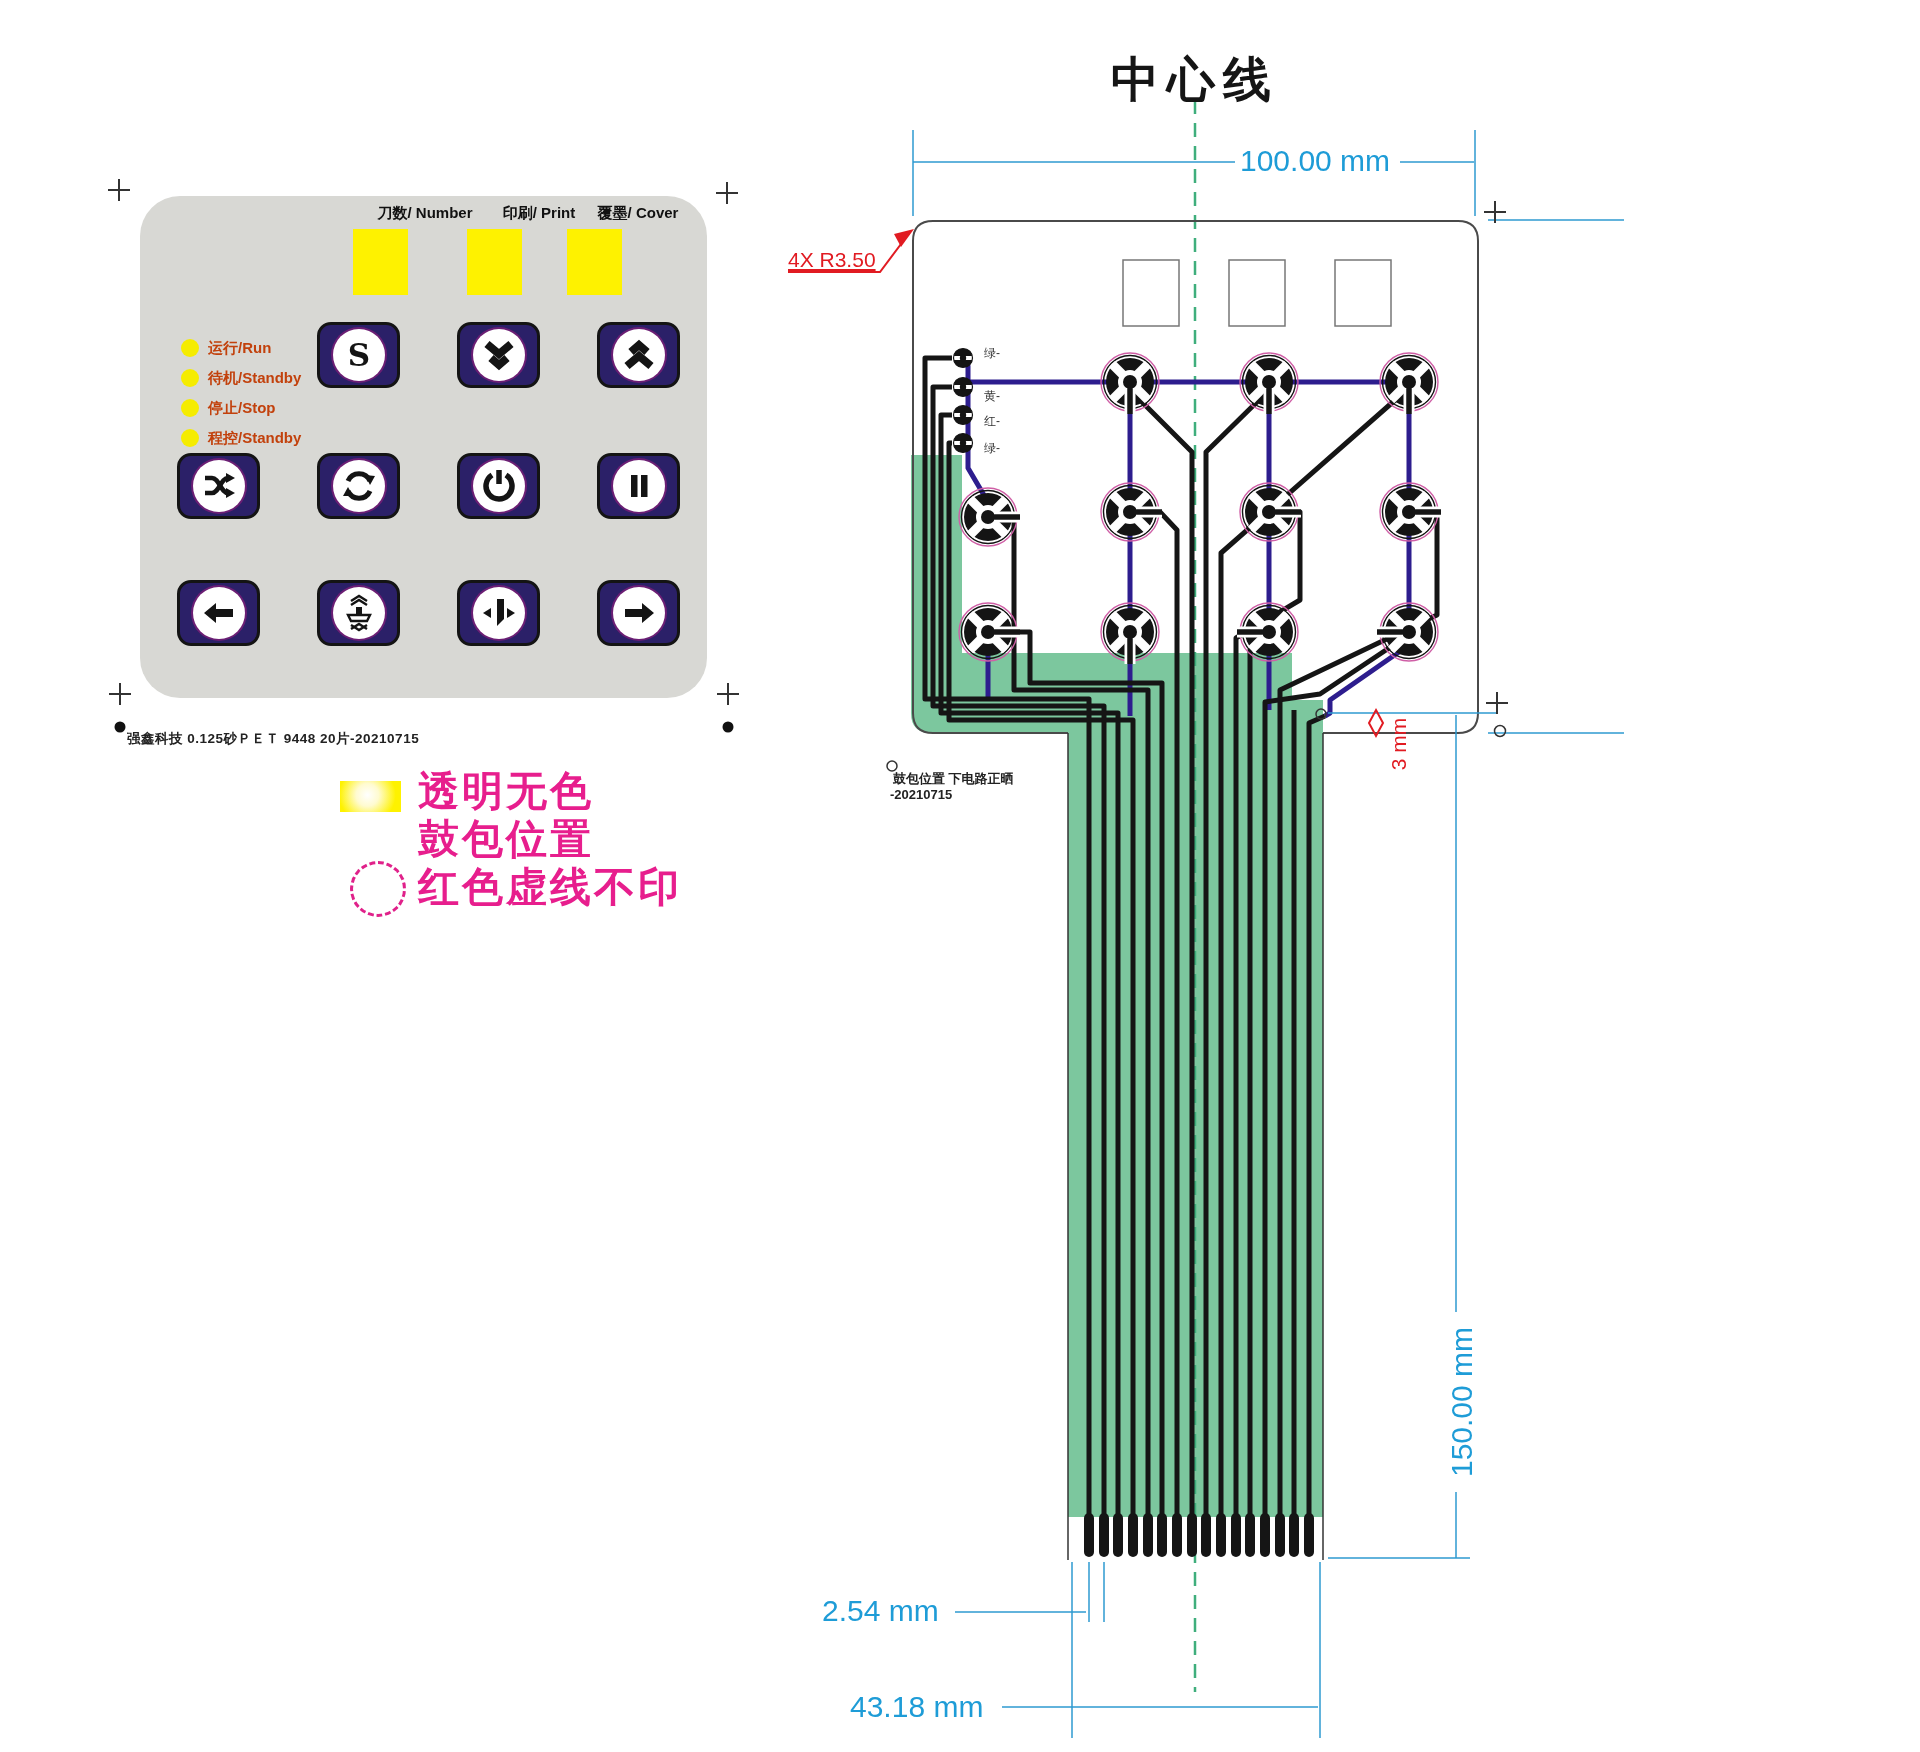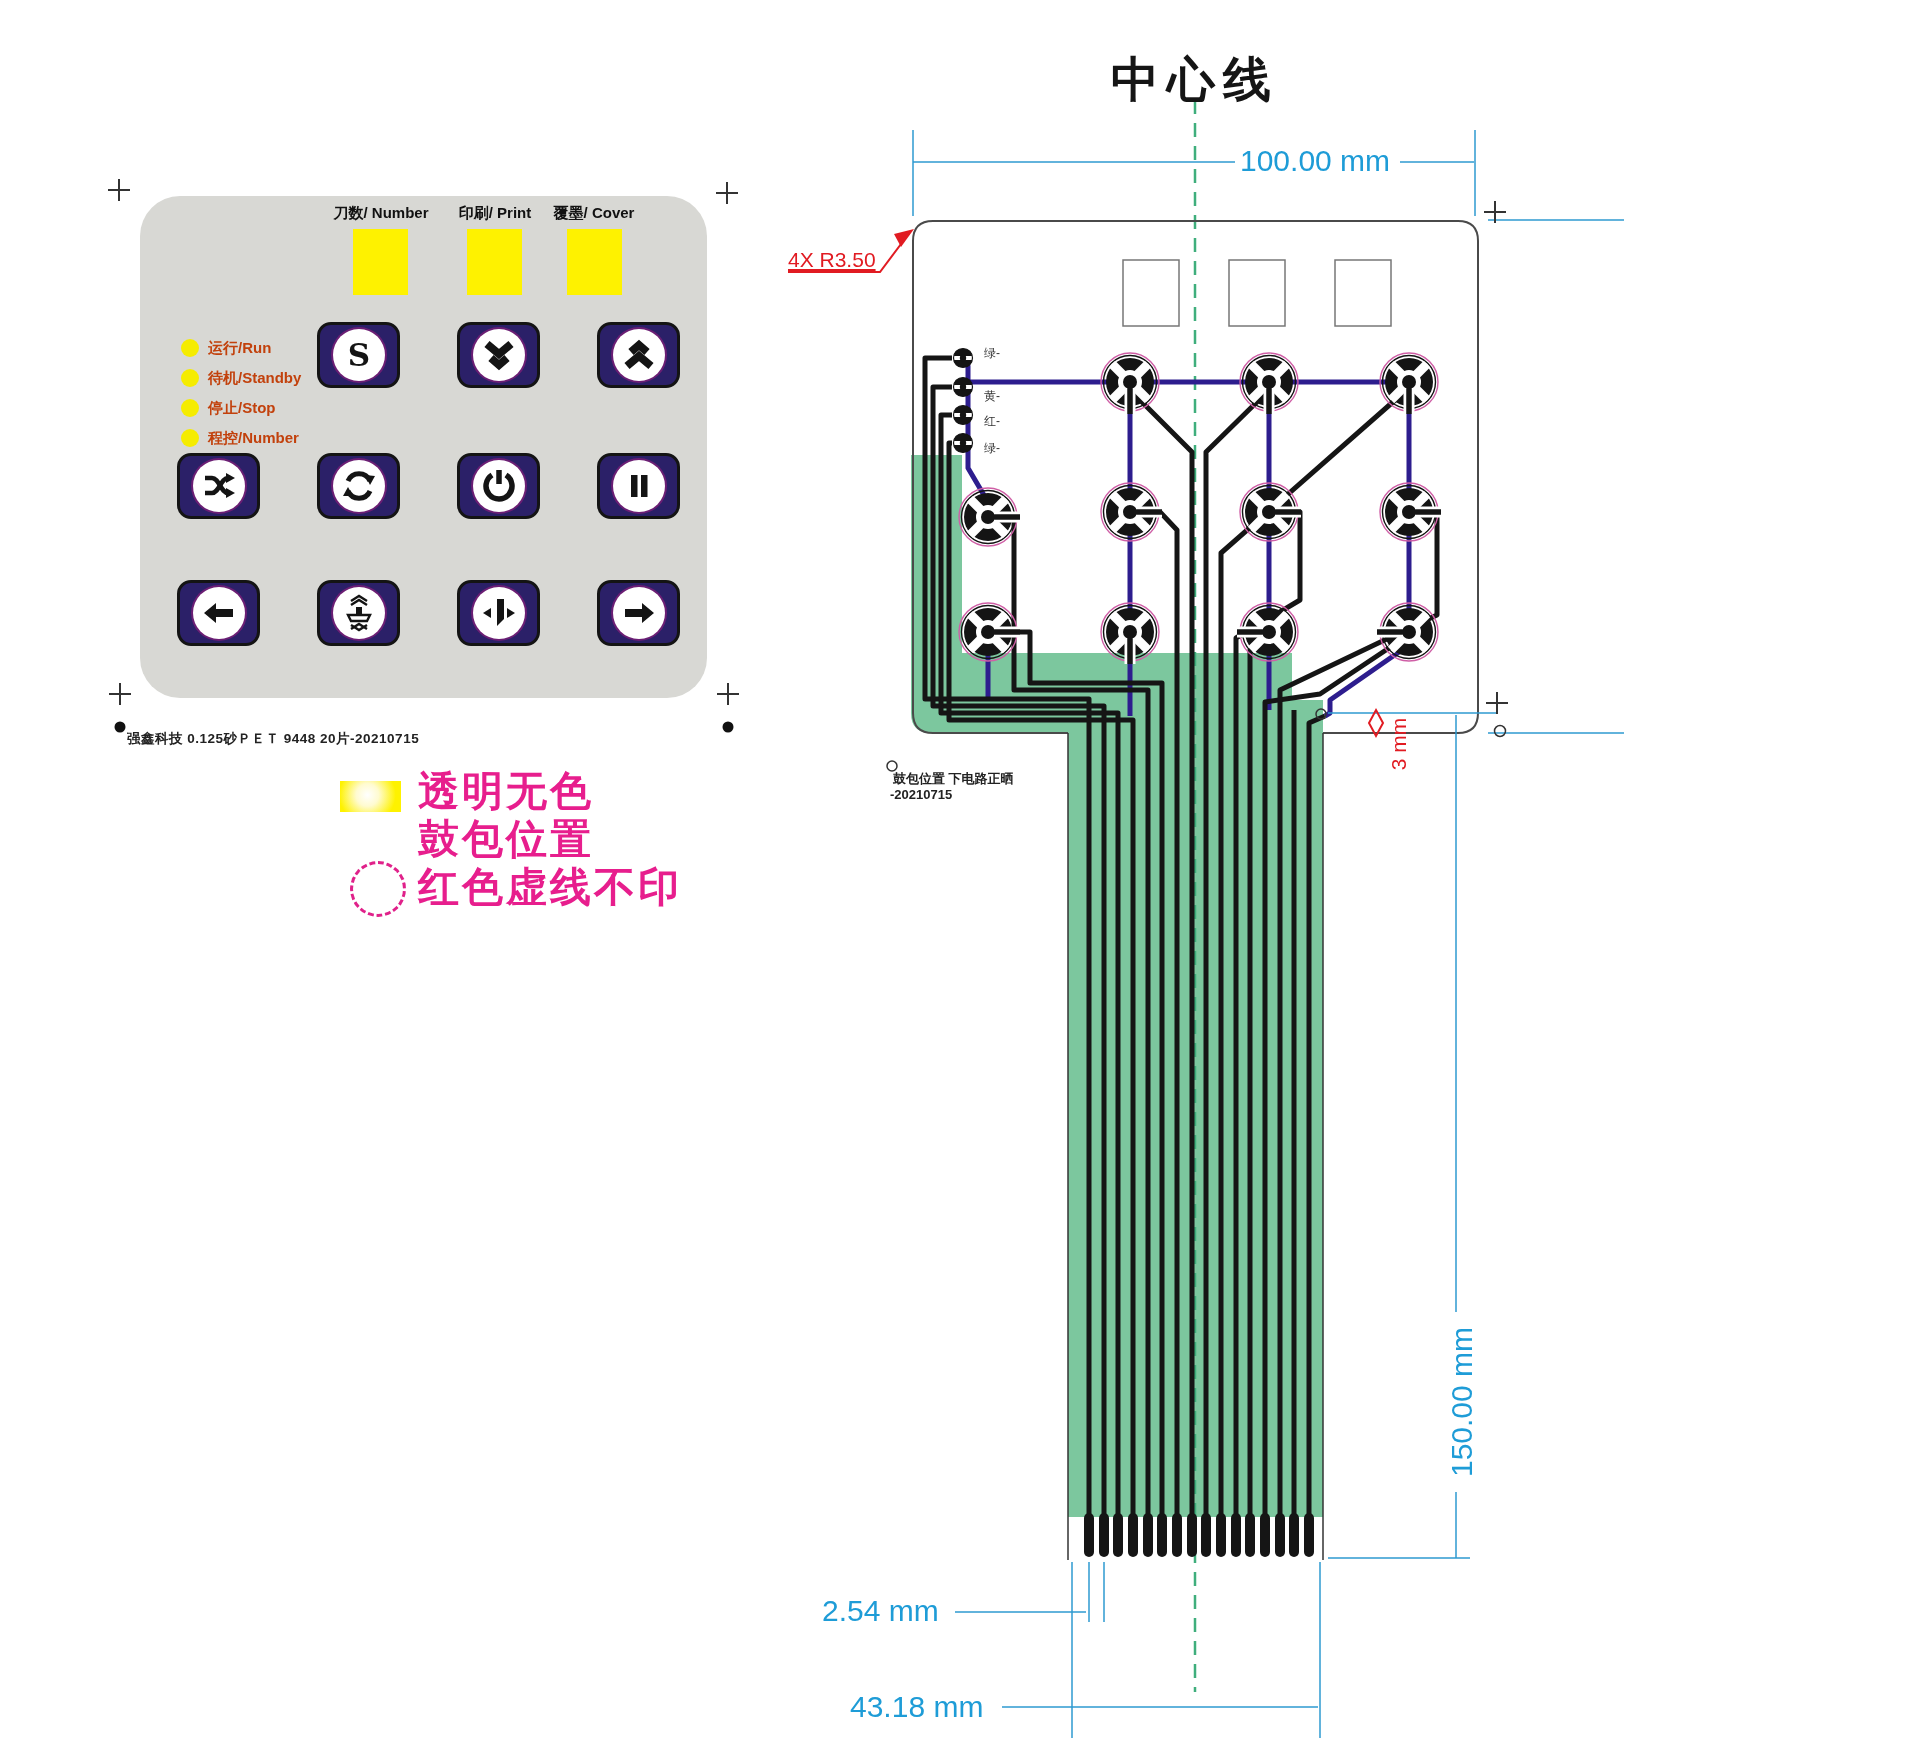--- a/index.html
+++ b/index.html
@@ -2,21 +2,21 @@
 <html><head>
 <meta charset="utf-8">
 <style>
   html,body{margin:0;padding:0;background:#fff;}
   #canvas{position:relative;width:1624px;height:1752px;background:#fff;overflow:hidden;
           font-family:"Liberation Sans","DejaVu Sans",sans-serif;}
   .abs{position:absolute;}
   svg.layer{position:absolute;left:0;top:0;}
   
   #overlay-panel{left:140px;top:196px;width:567px;height:502px;background:#d8d8d4;border-radius:40px;}
-  .win-label{font-size:15px;font-weight:bold;color:#111;transform:translateX(-50%);white-space:nowrap;}
+  .win-label{font-size:15px;font-weight:bold;color:#111;transform:translateX(-50%);white-space:nowrap;margin-left:44px;}
   .yellow-win{width:55px;height:66px;background:#fef200;}
   .led-dot{width:18px;height:18px;border-radius:50%;background:#f5ec00;}
   .led-label{font-size:15px;font-weight:bold;color:#c2410c;white-space:nowrap;}
   .key-btn{width:83px;height:66px;background:#2b2068;border:3px solid #141414;border-radius:14px;
            display:flex;align-items:center;justify-content:center;box-sizing:border-box;}
   .key-circle{width:52px;height:52px;background:#fff;border-radius:50%;display:flex;align-items:center;
               justify-content:center;box-shadow:0 0 0 2px rgba(225,30,140,.35);}
   .prod-note{font-size:13.5px;font-weight:bold;color:#222;letter-spacing:.5px;white-space:nowrap;}
   
   .legend-text{font-size:41px;font-weight:bold;color:#e71e8d;letter-spacing:3px;white-space:nowrap;line-height:46px;}
@@ -281,21 +281,21 @@
   <div class="abs yellow-win" style="left:467px;top:229px;"></div>
   <div class="abs yellow-win" style="left:567px;top:229px;"></div>
 
   <div class="abs led-dot" style="left:181px;top:339px;"></div>
   <div class="abs led-dot" style="left:181px;top:369px;"></div>
   <div class="abs led-dot" style="left:181px;top:399px;"></div>
   <div class="abs led-dot" style="left:181px;top:429px;"></div>
   <div class="abs led-label" style="left:208px;top:339px;">运行/Run</div>
   <div class="abs led-label" style="left:208px;top:369px;">待机/Standby</div>
   <div class="abs led-label" style="left:208px;top:399px;">停止/Stop</div>
-  <div class="abs led-label" style="left:208px;top:429px;">程控/Number</div>
+  <div class="abs led-label" style="left:208px;top:429px;">程控/Standby</div>
 
   <div class="abs key-btn" style="left:317px;top:322px;">
     <div class="key-circle">
         <svg width="40" height="40" viewBox="0 0 40 40">
       <text x="20" y="31" text-anchor="middle" font-family="DejaVu Serif, serif" font-size="31" font-weight="bold" fill="#141414">S</text>
         </svg>
       </div>
   </div>
   <div class="abs key-btn" style="left:457px;top:322px;">
     <div class="key-circle">

